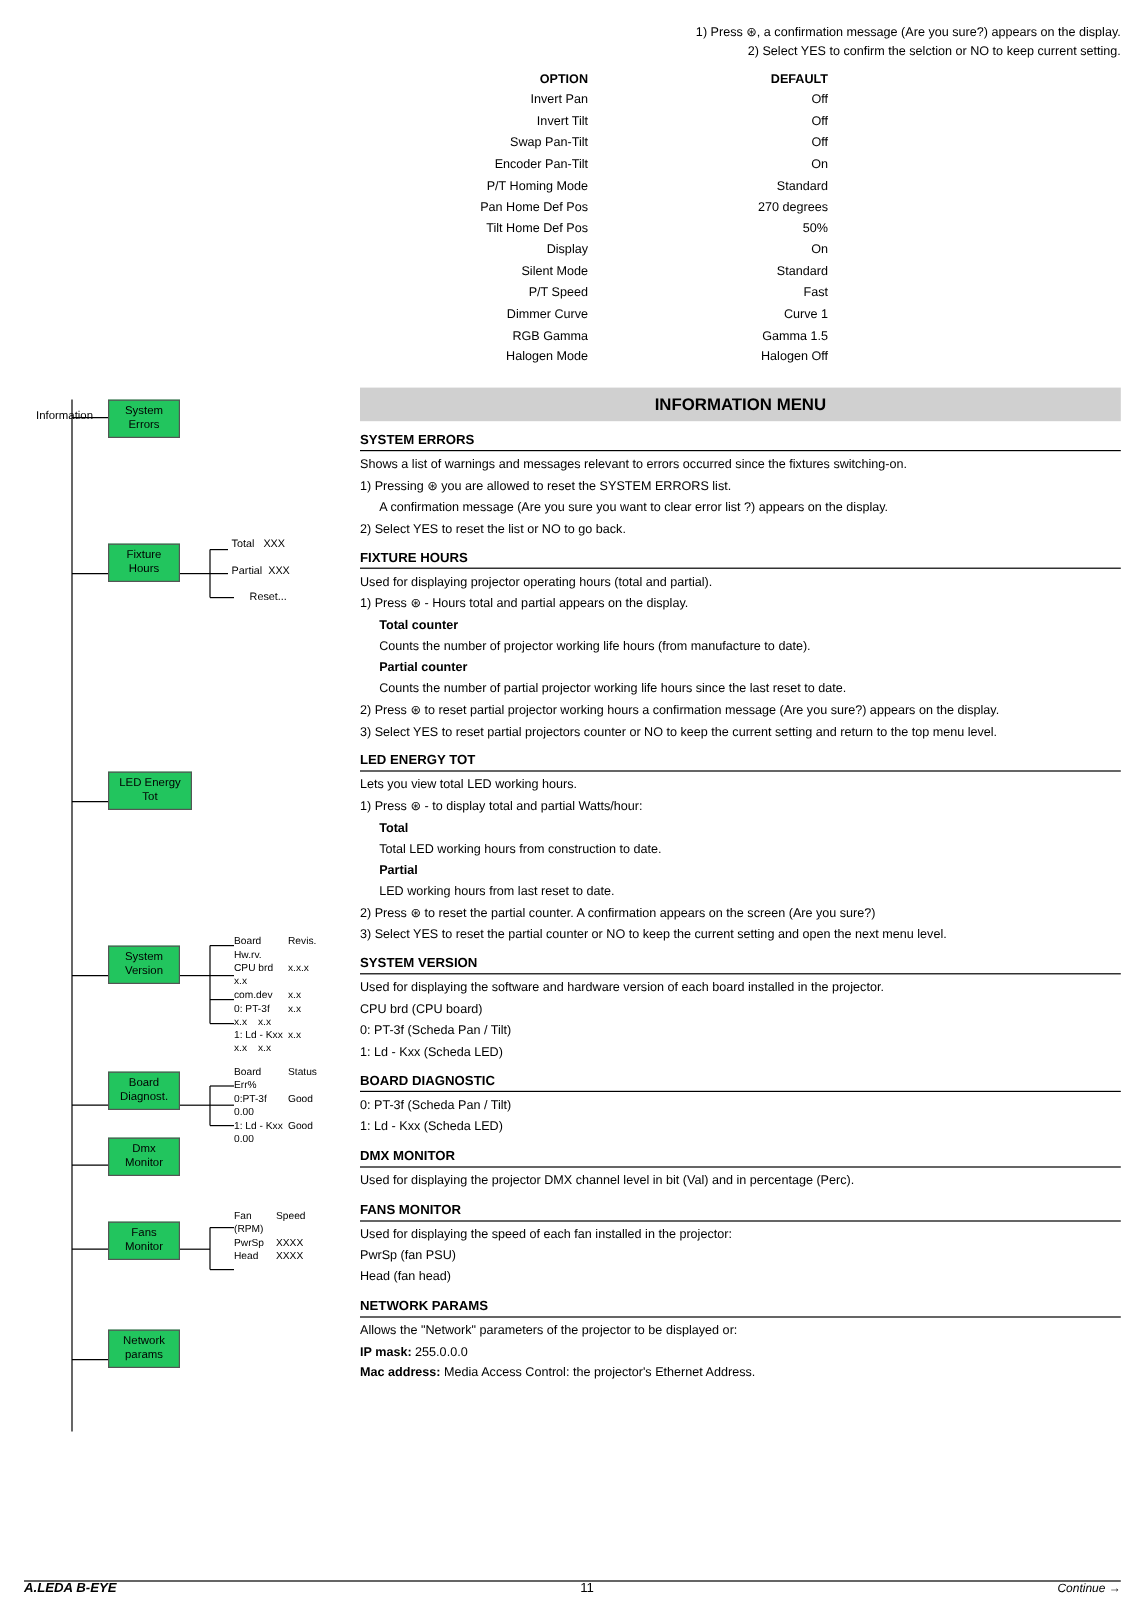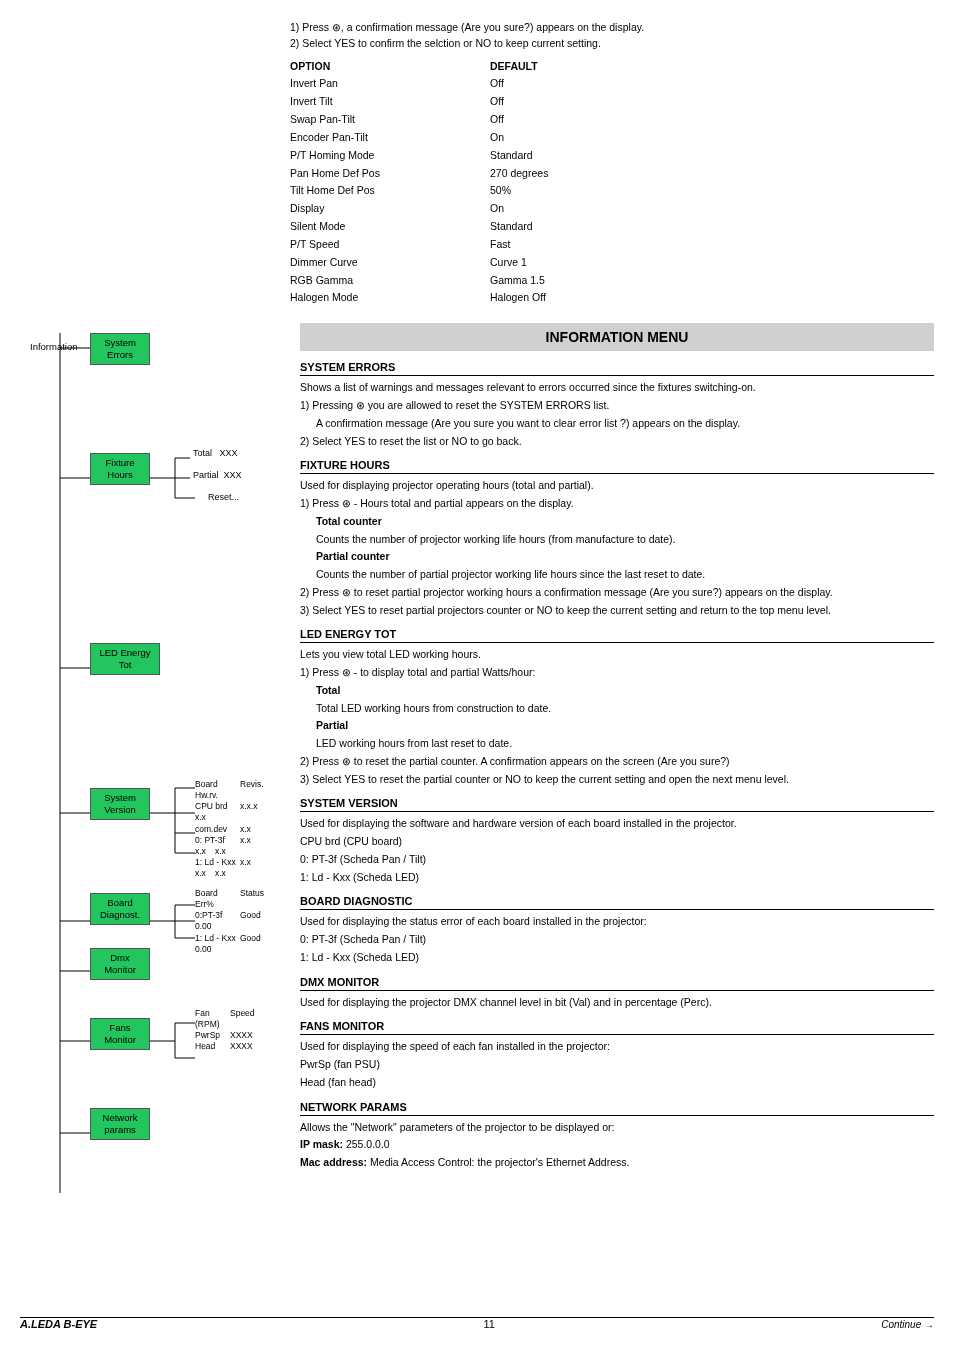--- a/index.html
+++ b/index.html
@@ -20,20 +20,21 @@
       display: flex;
       flex-direction: column;
     }
 
     
     .top-section {
       display: flex;
       flex-direction: column;
       padding-left: 270px;
       margin-bottom: 16px;
+      text-align: right;
     }
 
     .intro-text {
       font-size: 10.5px;
       margin-bottom: 6px;
       line-height: 1.5;
     }
 
     .options-table {
       display: grid;
@@ -332,21 +333,20 @@
       <div class="section-title">SYSTEM VERSION</div>
       <div class="section-body">
         <p>Used for displaying the software and hardware version of each board installed in the projector.</p>
         <p>CPU brd (CPU board)</p>
         <p>0: PT-3f (Scheda Pan / Tilt)</p>
         <p>1: Ld - Kxx (Scheda LED)</p>
       </div>
 
       <div class="section-title">BOARD DIAGNOSTIC</div>
       <div class="section-body">
-        <p>Used for displaying the status error of each board installed in the projector:</p>
         <p>0: PT-3f (Scheda Pan / Tilt)</p>
         <p>1: Ld - Kxx (Scheda LED)</p>
       </div>
 
       <div class="section-title">DMX MONITOR</div>
       <div class="section-body">
         <p>Used for displaying the projector DMX channel level in bit (Val) and in percentage (Perc).</p>
       </div>
 
       <div class="section-title">FANS MONITOR</div>

